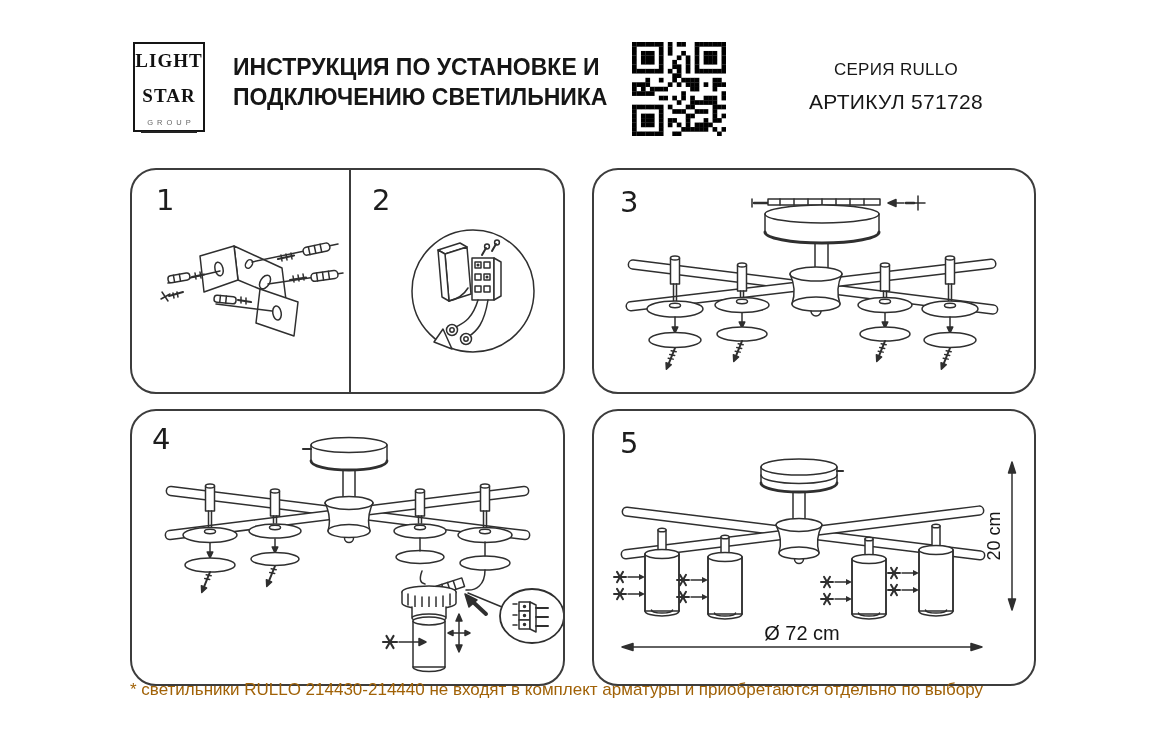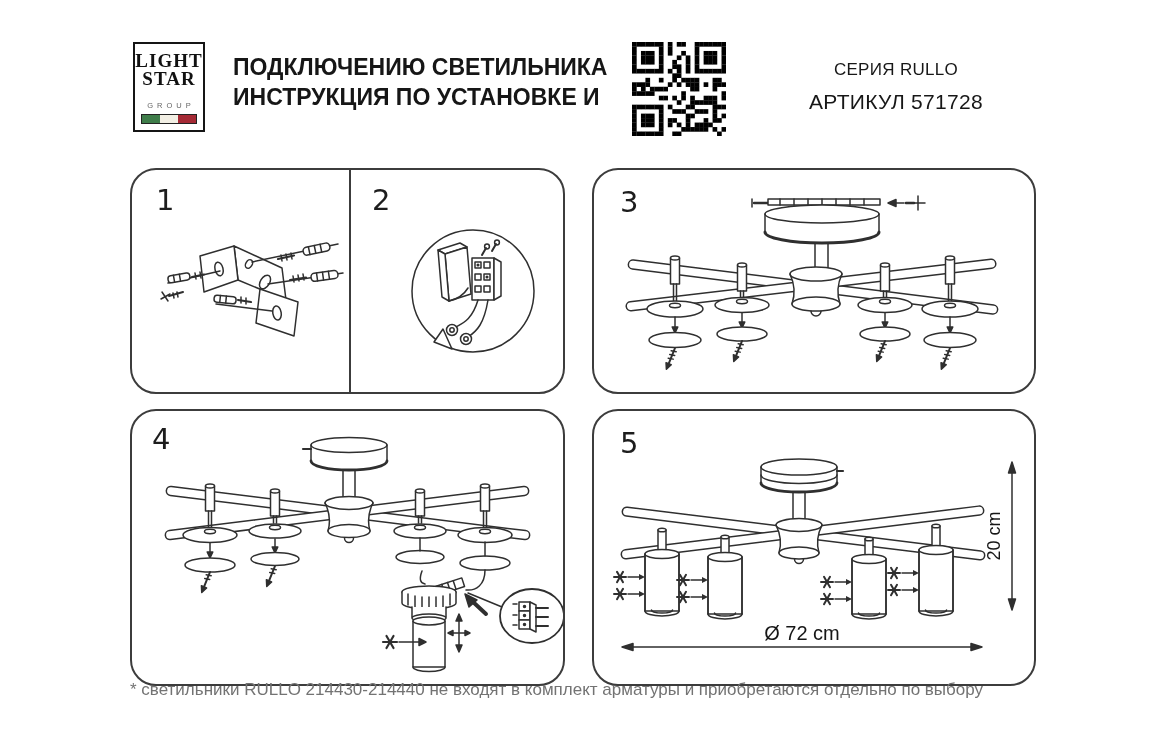--- a/index.html
+++ b/index.html
@@ -1,20 +1,20 @@
 <!DOCTYPE html>
 <html><head>
 <meta charset="utf-8">
 <style>
   html,body{margin:0;padding:0;background:#fff;}
   body{width:1169px;height:750px;position:relative;font-family:"Liberation Sans",sans-serif;color:#171717;overflow:hidden;}
   .abs{position:absolute;}
   
   .logo-box{left:133px;top:42px;width:72px;height:90px;border:2px solid #151515;display:flex;flex-direction:column;align-items:center;justify-content:flex-start;box-sizing:border-box;}
-  .logo-word{font-family:"Liberation Serif","DejaVu Serif",serif;font-weight:bold;font-size:19px;line-height:18px;letter-spacing:1px;color:#111;}
+  .logo-word{font-family:"Liberation Serif","DejaVu Serif",serif;font-weight:bold;font-size:19px;line-height:18px;letter-spacing:1px;color:#111;margin-top:17px;}
   .logo-word.first{margin-top:8px;}
   .logo-group{font-size:7.5px;letter-spacing:4px;color:#666;margin:13px 0 4px 4px;}
   .flag{width:54px;height:8px;border:1px solid #222;display:flex;}
   .flag i{display:block;height:100%;}
   .flag .g{width:34%;background:#3f7d4a;}
   .flag .w{width:33%;background:#f2efe4;}
   .flag .r{width:33%;background:#a52a35;}
   .title{left:233px;top:52px;font-size:23px;font-weight:bold;line-height:30px;color:#161616;letter-spacing:0;}
   .qr{left:632px;top:42px;width:94px;height:94px;}
   .series-block{left:796px;top:60px;width:200px;text-align:center;}
@@ -22,40 +22,40 @@
   .article{font-size:21px;font-weight:normal;margin-top:10px;letter-spacing:.3px;}
   
   .panel{border:2px solid #3c3c3c;border-radius:26px;background:#fff;box-sizing:border-box;}
   #panel12{left:130px;top:168px;width:435px;height:226px;}
   #panel3{left:592px;top:168px;width:444px;height:226px;}
   #panel4{left:130px;top:409px;width:435px;height:277px;}
   #panel5{left:592px;top:409px;width:444px;height:277px;}
   .pnum{position:absolute;font-family:"DejaVu Sans",sans-serif;font-size:29px;line-height:1;color:#1d1d1d;}
   .divider{position:absolute;left:217px;top:0;bottom:0;width:1.5px;background:#3c3c3c;}
   .panel svg{position:absolute;left:0;top:0;}
-  .footnote{left:130px;top:680px;font-size:17px;color:#737373;letter-spacing:0;}
+  .footnote{left:130px;top:680px;font-size:17px;color:#a16207;letter-spacing:0;}
   svg text{font-family:"Liberation Sans",sans-serif;fill:#161616;}
 </style>
 </head>
 <body>
 
 <div class="abs logo-box">
   <div class="logo-word first">LIGHT</div>
   <div class="logo-word">STAR</div>
   <div class="logo-group">GROUP</div>
   <div class="flag">
       <i class="g"></i>
       <i class="w"></i>
       <i class="r"></i>
     </div>
 </div>
 
 <div class="abs title">
+  <div>ИНСТРУКЦИЯ ПО УСТАНОВКЕ И</div>
   <div>ПОДКЛЮЧЕНИЮ СВЕТИЛЬНИКА</div>
-  <div>ИНСТРУКЦИЯ ПО УСТАНОВКЕ И</div>
 </div>
 
 <div class="abs qr">
   <svg id="qr-svg" width="94" height="94" viewBox="0 0 94 94">
       <rect x="0" y="0" width="4.6761904761904765" height="4.6761904761904765" fill="#000"></rect>
       <rect x="4.476190476190476" y="0" width="4.6761904761904765" height="4.6761904761904765" fill="#000"></rect>
       <rect x="8.952380952380953" y="0" width="4.6761904761904765" height="4.6761904761904765" fill="#000"></rect>
       <rect x="13.428571428571429" y="0" width="4.6761904761904765" height="4.6761904761904765" fill="#000"></rect>
       <rect x="17.904761904761905" y="0" width="4.6761904761904765" height="4.6761904761904765" fill="#000"></rect>
       <rect x="22.38095238095238" y="0" width="4.6761904761904765" height="4.6761904761904765" fill="#000"></rect>

